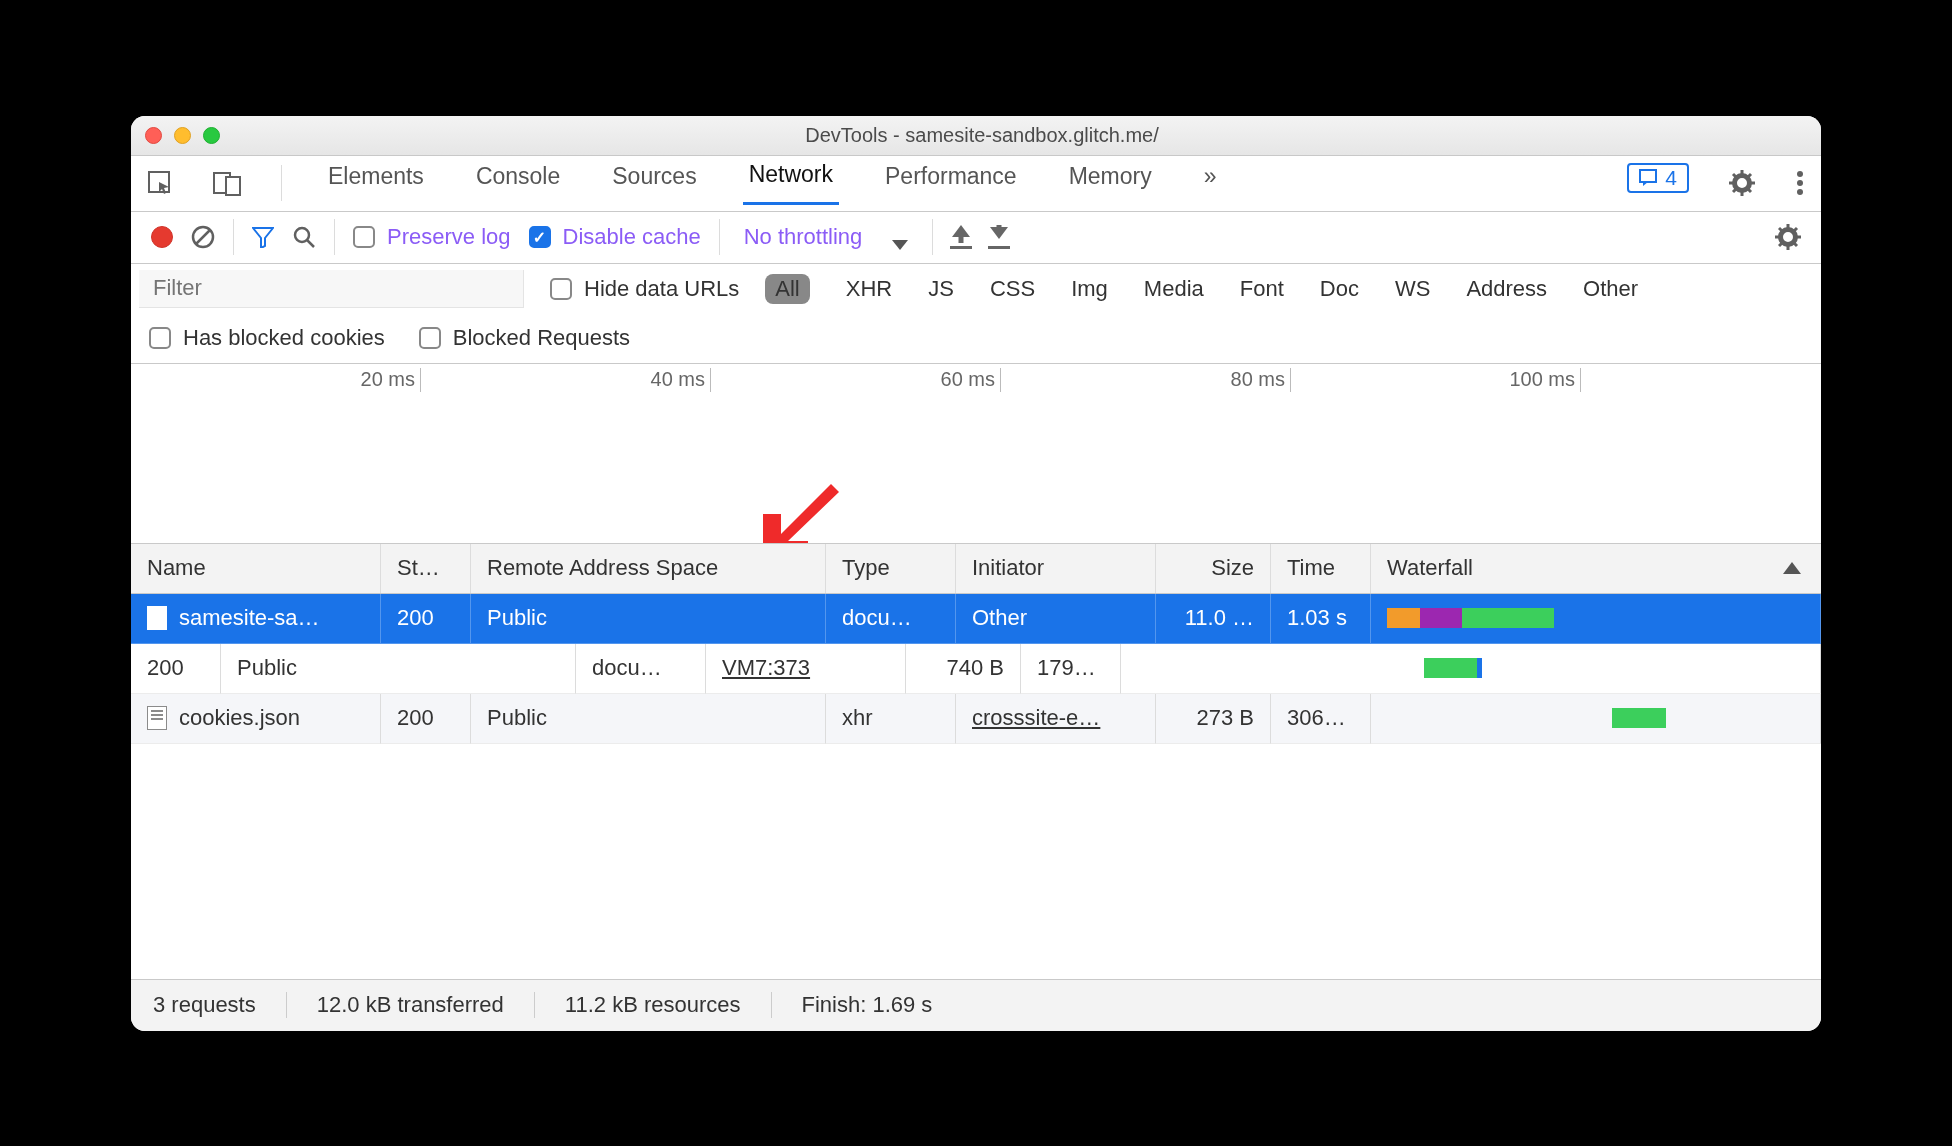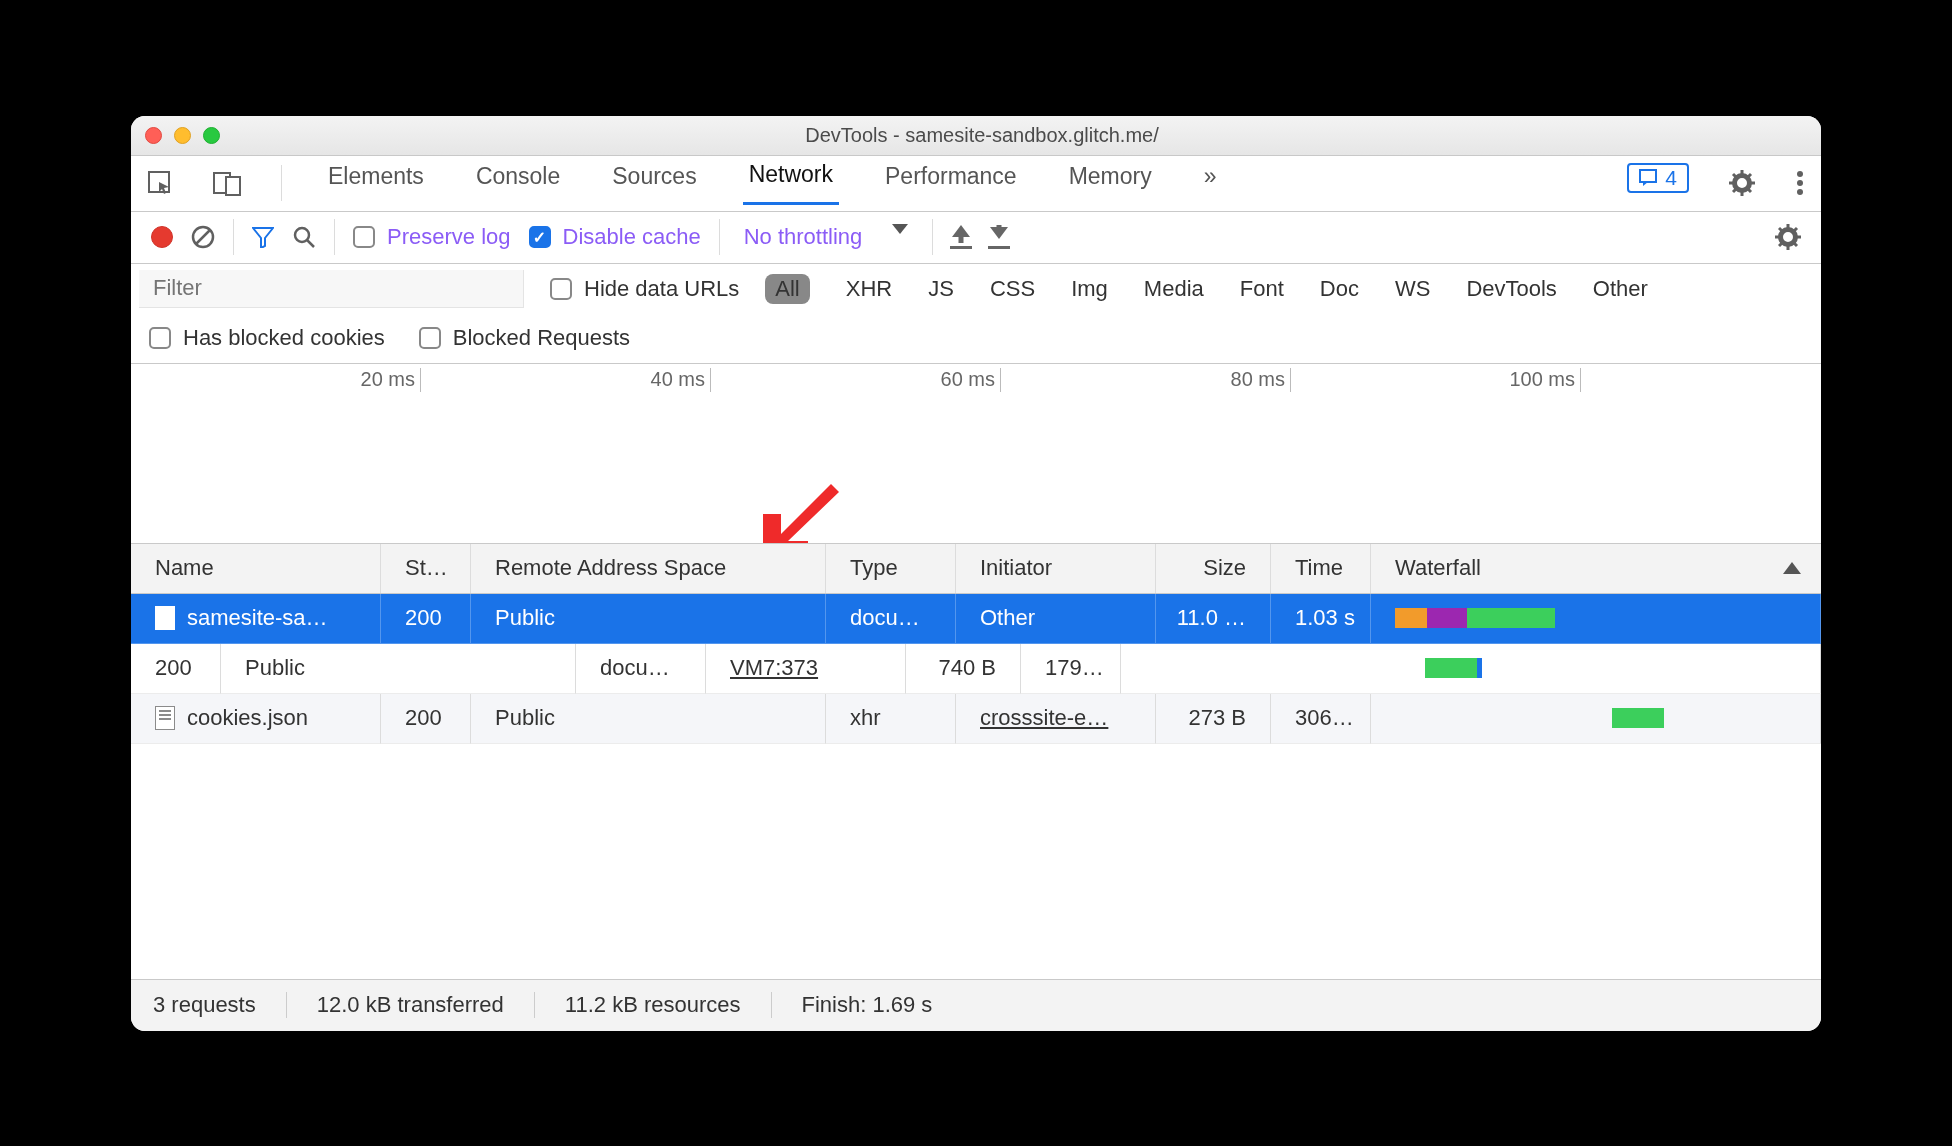--- a/index.html
+++ b/index.html
@@ -67,21 +67,21 @@
     font-size:22px; color:#8b5cf6;
   }
   .record-dot { width:22px; height:22px; background:#e53a2f; border-radius:50%;
     border:1px solid #d0352b; }
   .chip-line { display:flex; align-items:center; gap:12px; }
   .chk { width:22px; height:22px; border:2px solid #888; border-radius:5px;
     display:inline-flex; align-items:center; justify-content:center;
     cursor:pointer; background:#fff; }
   .chk.checked { background:#1a73e8; border-color:#1a73e8; }
   .chk.checked::after { content:"✓"; color:#fff; font-size:16px; font-weight:700; }
-  .select { display:flex; align-items:flex-start; gap:30px; padding:0 6px;}
+  .select { display:flex; align-items:flex-end; gap:30px; padding:0 6px;}
   .caret-down {
     width:0;height:0;border-left:8px solid transparent;
     border-right:8px solid transparent;border-top:10px solid #555;
   }
   .upload, .download { position:relative; width:20px;height:24px;}
   .upload::before, .download::before {
     content:""; position:absolute; left:50%; transform:translateX(-50%);
     width:0;height:0;
   }
   .upload::before { top:0; border-left:9px solid transparent;
@@ -133,21 +133,21 @@
     position:absolute; top:100px; left:620px; width:120px;height:120px;
     z-index:5;
   }
 
   .table-header {
     height:50px; display:flex; border-bottom:1px solid #c9c9c9;
     font-size:22px; color:#333; background:#f3f3f3;
   }
   .th, .td {
     border-right:1px solid #dcdcdc; display:flex; align-items:center;
-    padding:0 24px; overflow:hidden; white-space:nowrap;
+    padding:0 16px; overflow:hidden; white-space:nowrap;
   }
   .th:last-child { border-right:none; position:relative; }
   .sort-arrow {
     position:absolute; right:20px;
     width:0;height:0;border-left:9px solid transparent;
     border-right:9px solid transparent;border-bottom:12px solid #555;
   }
   .c-name { width:250px; }
   .c-status { width:90px; }
   .c-addr { width:355px; }
@@ -327,21 +327,21 @@
     <span id="filter-types" style="display:flex;gap:36px;align-items:center;">
         <span class="ft pill">All</span>
         <span class="ft">XHR</span>
         <span class="ft">JS</span>
         <span class="ft">CSS</span>
         <span class="ft">Img</span>
         <span class="ft">Media</span>
         <span class="ft">Font</span>
         <span class="ft">Doc</span>
         <span class="ft">WS</span>
-        <span class="ft">DevTools</span>
+        <span class="ft">Address</span>
         <span class="ft">Other</span>
       </span>
   </div>
 
   <div class="filter-row2">
     <span class="chip-line">
       <span class="chk"></span>
       <span>Has blocked cookies</span>
     </span>
     <span class="chip-line">

